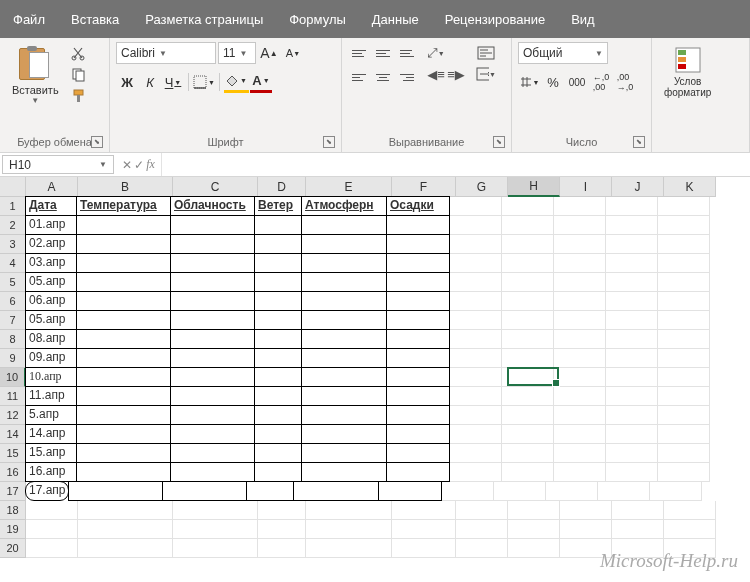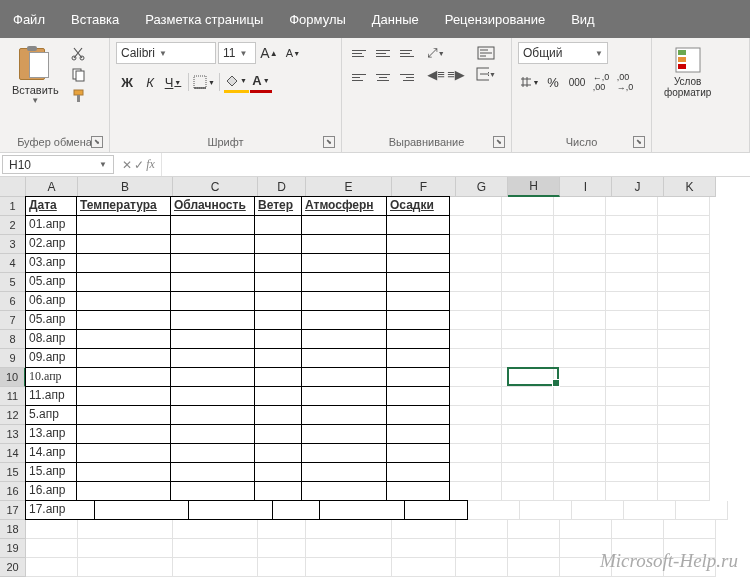--- a/index.html
+++ b/index.html
@@ -471,34 +471,20 @@
         <div class="cell b" style="width: 48px;"></div>
         <div class="cell b" style="width: 86px;"></div>
         <div class="cell b" style="width: 64px;"></div>
         <div class="cell" style="width: 52px;"></div>
         <div class="cell" style="width: 52px;"></div>
         <div class="cell" style="width: 52px;"></div>
         <div class="cell" style="width: 52px;"></div>
         <div class="cell" style="width: 52px;"></div>
       </div>
       <div class="row">
-        <div class="row-h">13</div>
-        <div class="cell b" style="width: 52px;">13.апр</div>
-        <div class="cell b" style="width: 95px;"></div>
-        <div class="cell b" style="width: 85px;"></div>
-        <div class="cell b" style="width: 48px;"></div>
-        <div class="cell b" style="width: 86px;"></div>
-        <div class="cell b" style="width: 64px;"></div>
-        <div class="cell" style="width: 52px;"></div>
-        <div class="cell" style="width: 52px;"></div>
-        <div class="cell" style="width: 52px;"></div>
-        <div class="cell" style="width: 52px;"></div>
-        <div class="cell" style="width: 52px;"></div>
-      </div>
-      <div class="row">
         <div class="row-h">14</div>
         <div class="cell b" style="width: 52px;">14.апр</div>
         <div class="cell b" style="width: 95px;"></div>
         <div class="cell b" style="width: 85px;"></div>
         <div class="cell b" style="width: 48px;"></div>
         <div class="cell b" style="width: 86px;"></div>
         <div class="cell b" style="width: 64px;"></div>
         <div class="cell" style="width: 52px;"></div>
         <div class="cell" style="width: 52px;"></div>
         <div class="cell" style="width: 52px;"></div>
@@ -528,21 +514,21 @@
         <div class="cell b" style="width: 86px;"></div>
         <div class="cell b" style="width: 64px;"></div>
         <div class="cell" style="width: 52px;"></div>
         <div class="cell" style="width: 52px;"></div>
         <div class="cell" style="width: 52px;"></div>
         <div class="cell" style="width: 52px;"></div>
         <div class="cell" style="width: 52px;"></div>
       </div>
       <div class="row">
         <div class="row-h">17</div>
-        <div class="cell b" style="width: 70px;">17.апр</div>
+        <div class="cell b" style="width: 44px; border-radius: 9px;">17.апр</div>
         <div class="cell b" style="width: 95px;"></div>
         <div class="cell b" style="width: 85px;"></div>
         <div class="cell b" style="width: 48px;"></div>
         <div class="cell b" style="width: 86px;"></div>
         <div class="cell b" style="width: 64px;"></div>
         <div class="cell" style="width: 52px;"></div>
         <div class="cell" style="width: 52px;"></div>
         <div class="cell" style="width: 52px;"></div>
         <div class="cell" style="width: 52px;"></div>
         <div class="cell" style="width: 52px;"></div>

